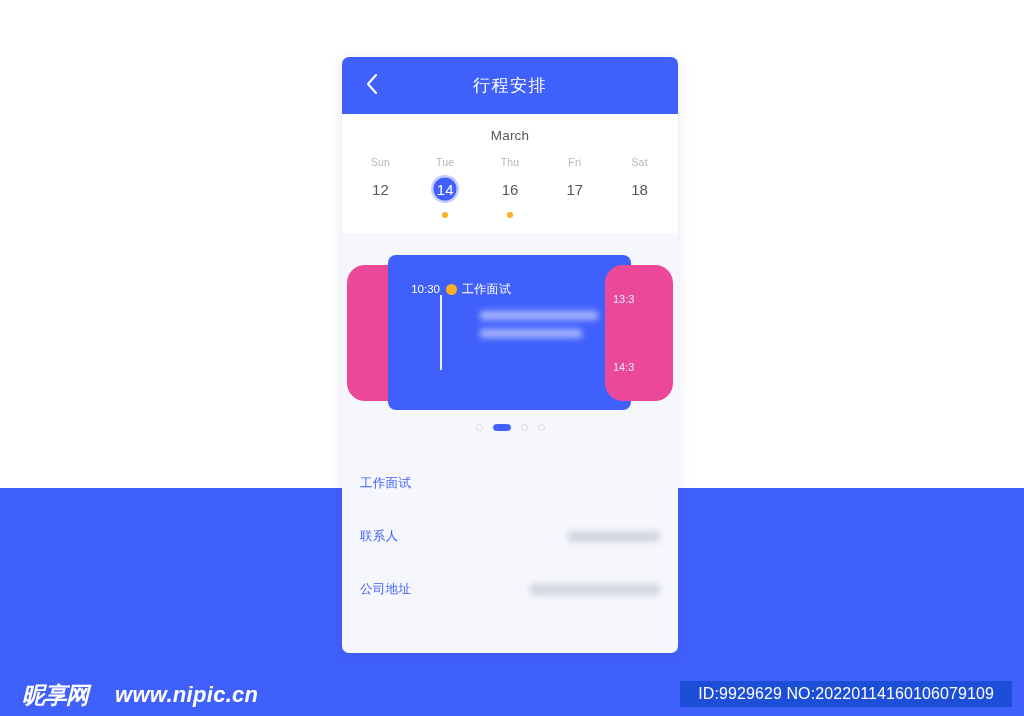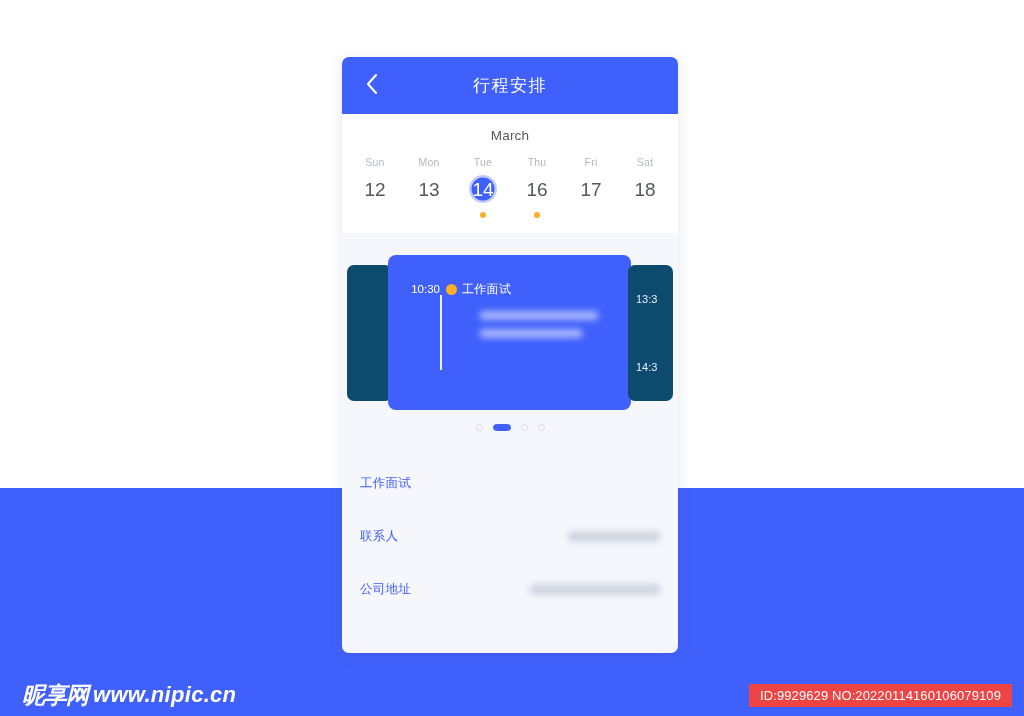--- a/index.html
+++ b/index.html
@@ -101,21 +101,21 @@
   }
   .cal-num-wrap {
     width: 28px;
     height: 28px;
     display: flex;
     align-items: center;
     justify-content: center;
     position: relative;
   }
   .cal-num {
-    font-size: 19px;
+    font-size: 15px;
     color: #55575e;
     line-height: 1;
   }
   .cal-col.is-selected .cal-num-wrap::before {
     content: "";
     position: absolute;
     left: 50%; top: 50%;
     transform: translate(-50%, -50%);
     width: 28px; height: 28px;
     border-radius: 50%;
@@ -161,24 +161,24 @@
     letter-spacing: .3px;
     margin-bottom: 24px;
   }
   #carousel {
     position: relative;
     height: 155px;
   }
   .peek-card {
     position: absolute;
     top: 0;
-    width: 45px;
+    width: 68px;
     height: 136px;
-    background: #0c4a6e;
-    border-radius: 7px;
+    background: #ec4899;
+    border-radius: 18px;
     overflow: hidden;
   }
   #peek-left  { left: 5px;  top: 10px; }
   #peek-right { right: 5px; top: 10px; }
   .peek-time {
     position: absolute;
     left: 8px;
     color: #e8ecff;
     font-size: 11px;
   }
@@ -306,45 +306,45 @@
   #detail-blur-addr { width: 130px; }
   #detail-blur-contact { width: 92px; }
 
   
   #watermark {
     position: absolute;
     left: 22px;
     bottom: 8px;
     display: flex;
     align-items: center;
-    gap: 5px;
+    gap: 27px;
   }
   #wm-logo {
     color: #ffffff;
     font-size: 23px;
     font-weight: bold;
     font-style: italic;
     letter-spacing: -1px;
     line-height: 1;
   }
   #wm-url {
     color: #ffffff;
     font-size: 22px;
     font-weight: bold;
     font-style: italic;
     letter-spacing: .3px;
   }
   #id-badge {
     position: absolute;
     right: 12px;
     bottom: 9px;
-    background: #ef4444;
-    color: #ffffff;
-    font-size: 13px;
-    padding: 4px 11px;
+    background: #1d4ed8;
+    color: #ffffff;
+    font-size: 16px;
+    padding: 4px 18px;
     letter-spacing: .1px;
     white-space: nowrap;
   }
 </style>
 </head>
 <body>
 
 <div id="stage">
 
   <div id="backdrop-lower"></div>
@@ -368,27 +368,20 @@
       <div id="cal-grid">
 
         <div class="cal-col">
           <div class="cal-dow">Sun</div>
           <div class="cal-num-wrap">
             <span class="cal-num">12</span>
           </div>
           <div class="cal-dot-slot"></div>
         </div>
 
-        <div class="cal-col">
-          <div class="cal-dow">Mon</div>
-          <div class="cal-num-wrap">
-            <span class="cal-num">13</span>
-          </div>
-          <div class="cal-dot-slot"></div>
-        </div>
 
         <div class="cal-col is-selected">
           <div class="cal-dow">Tue</div>
           <div class="cal-num-wrap">
             <span class="cal-num">14</span>
           </div>
           <div class="cal-dot-slot">
             <span class="cal-dot"></span>
           </div>
         </div>

